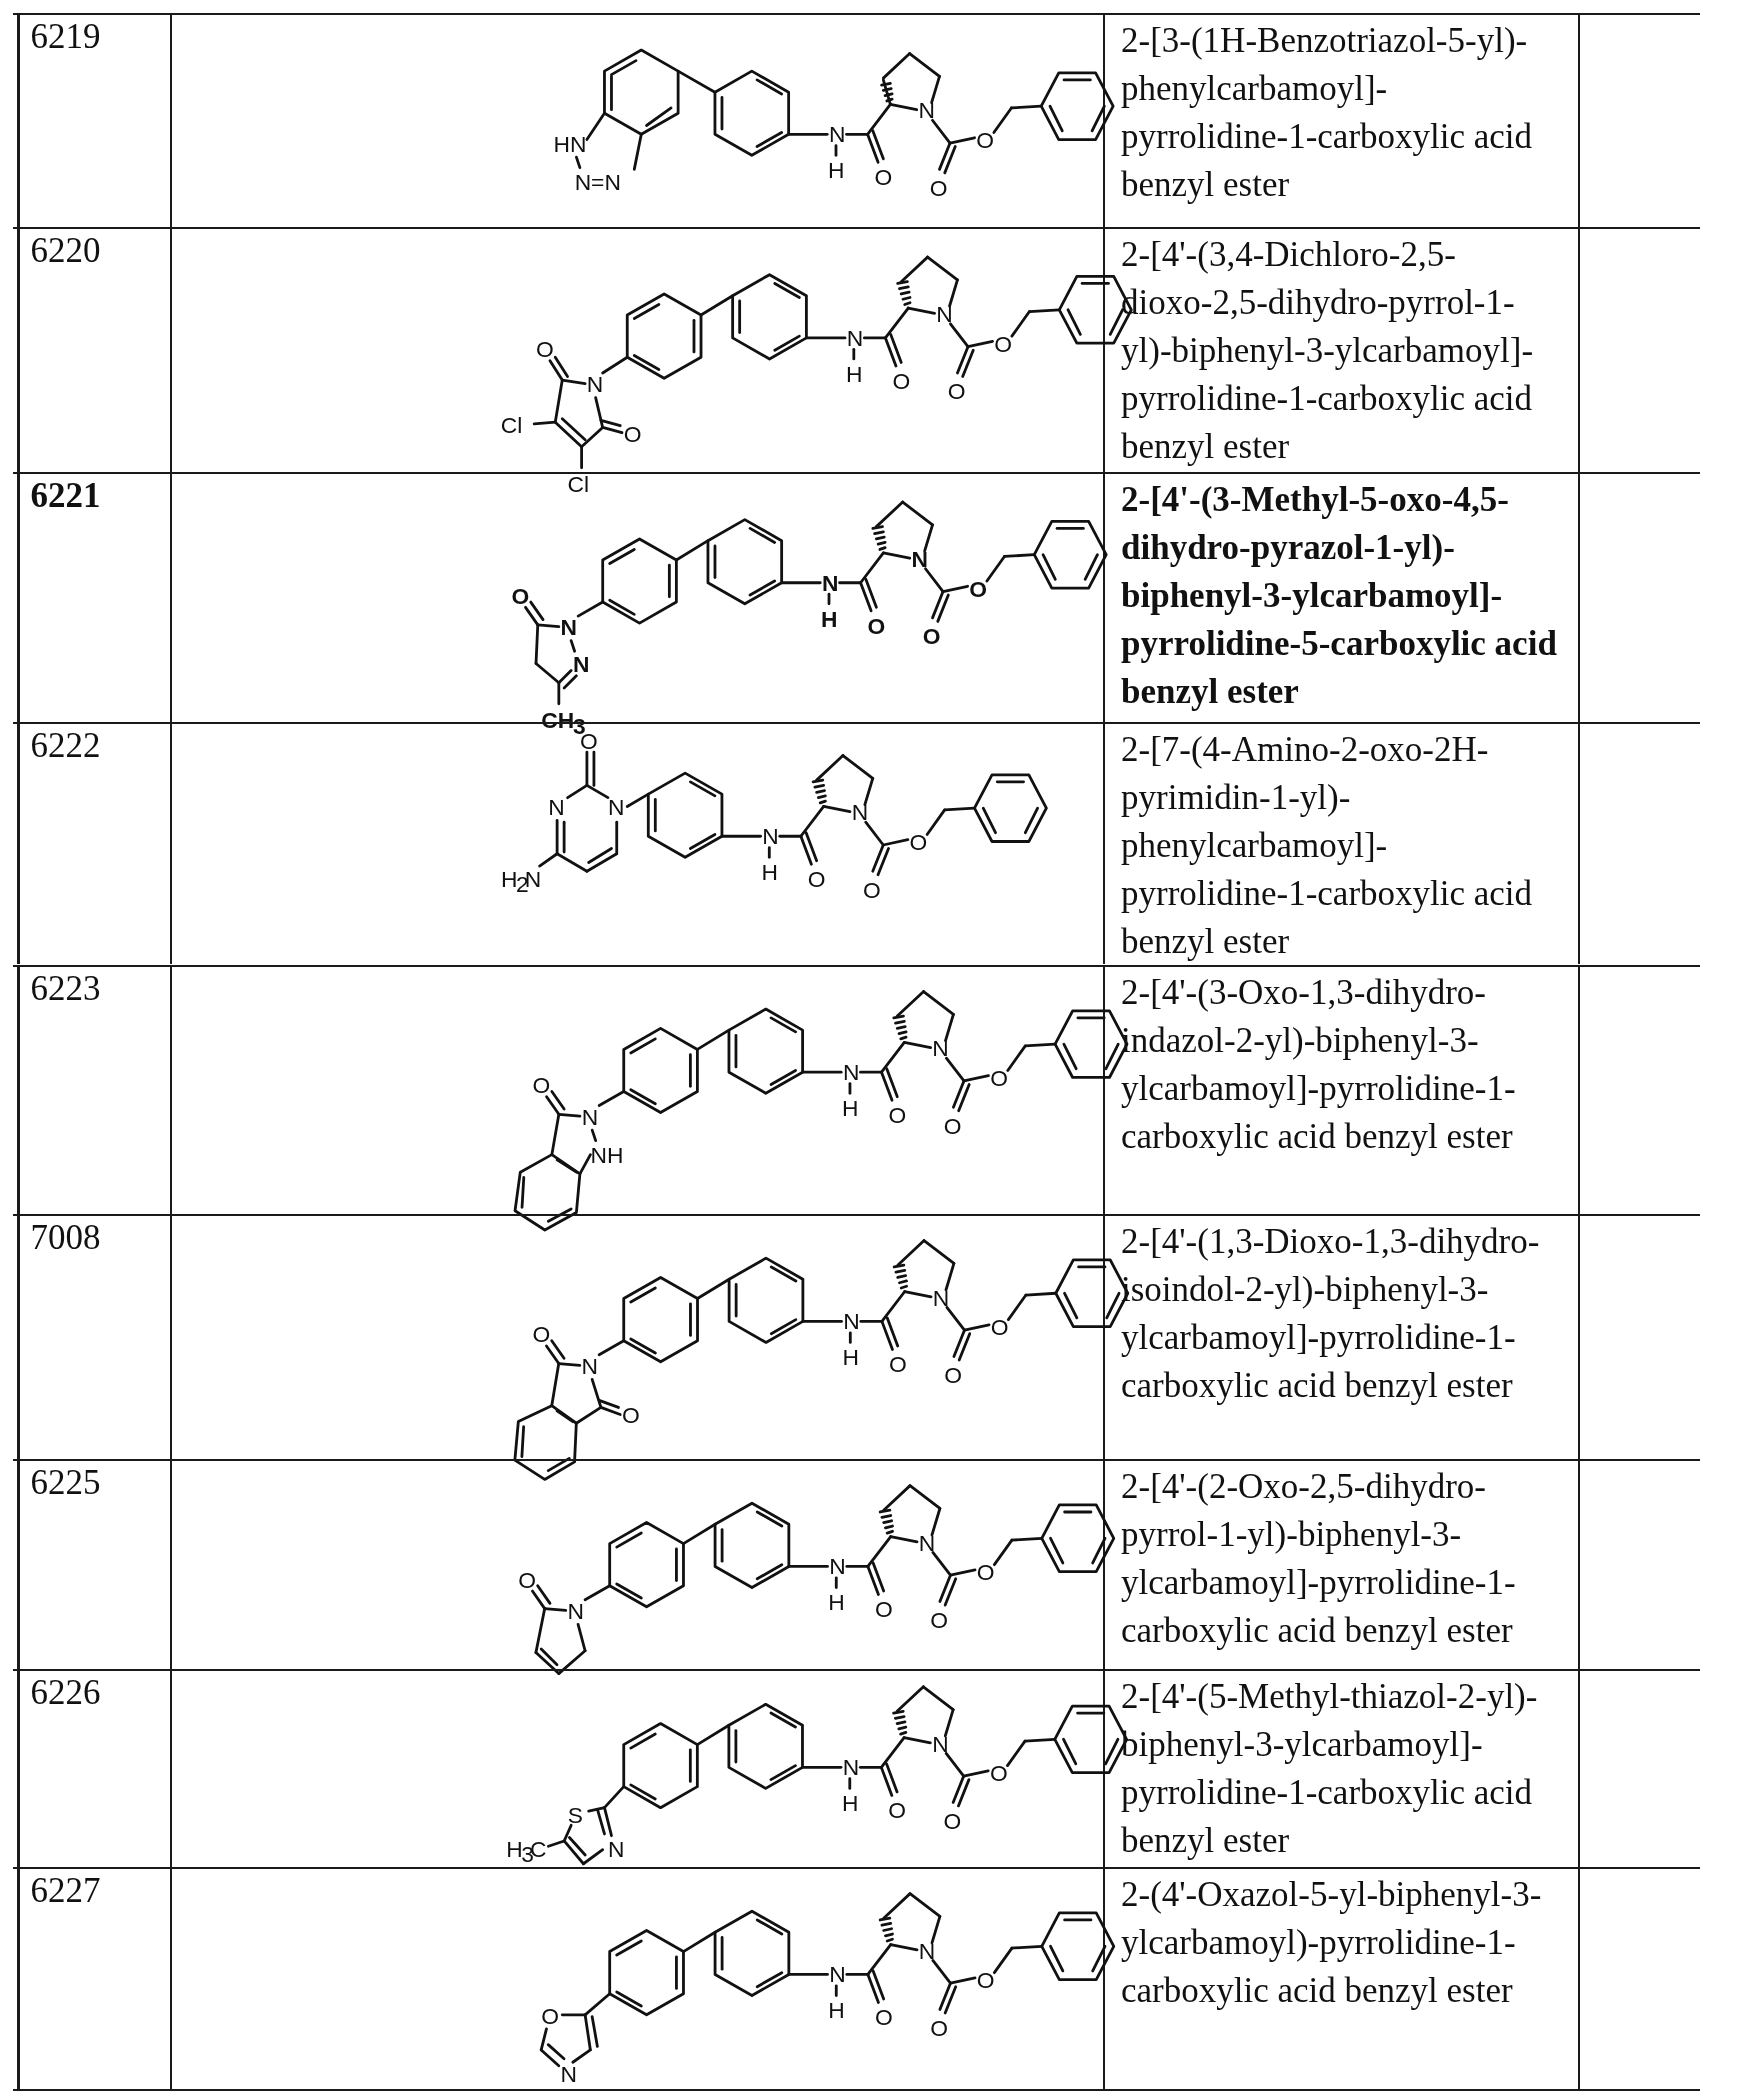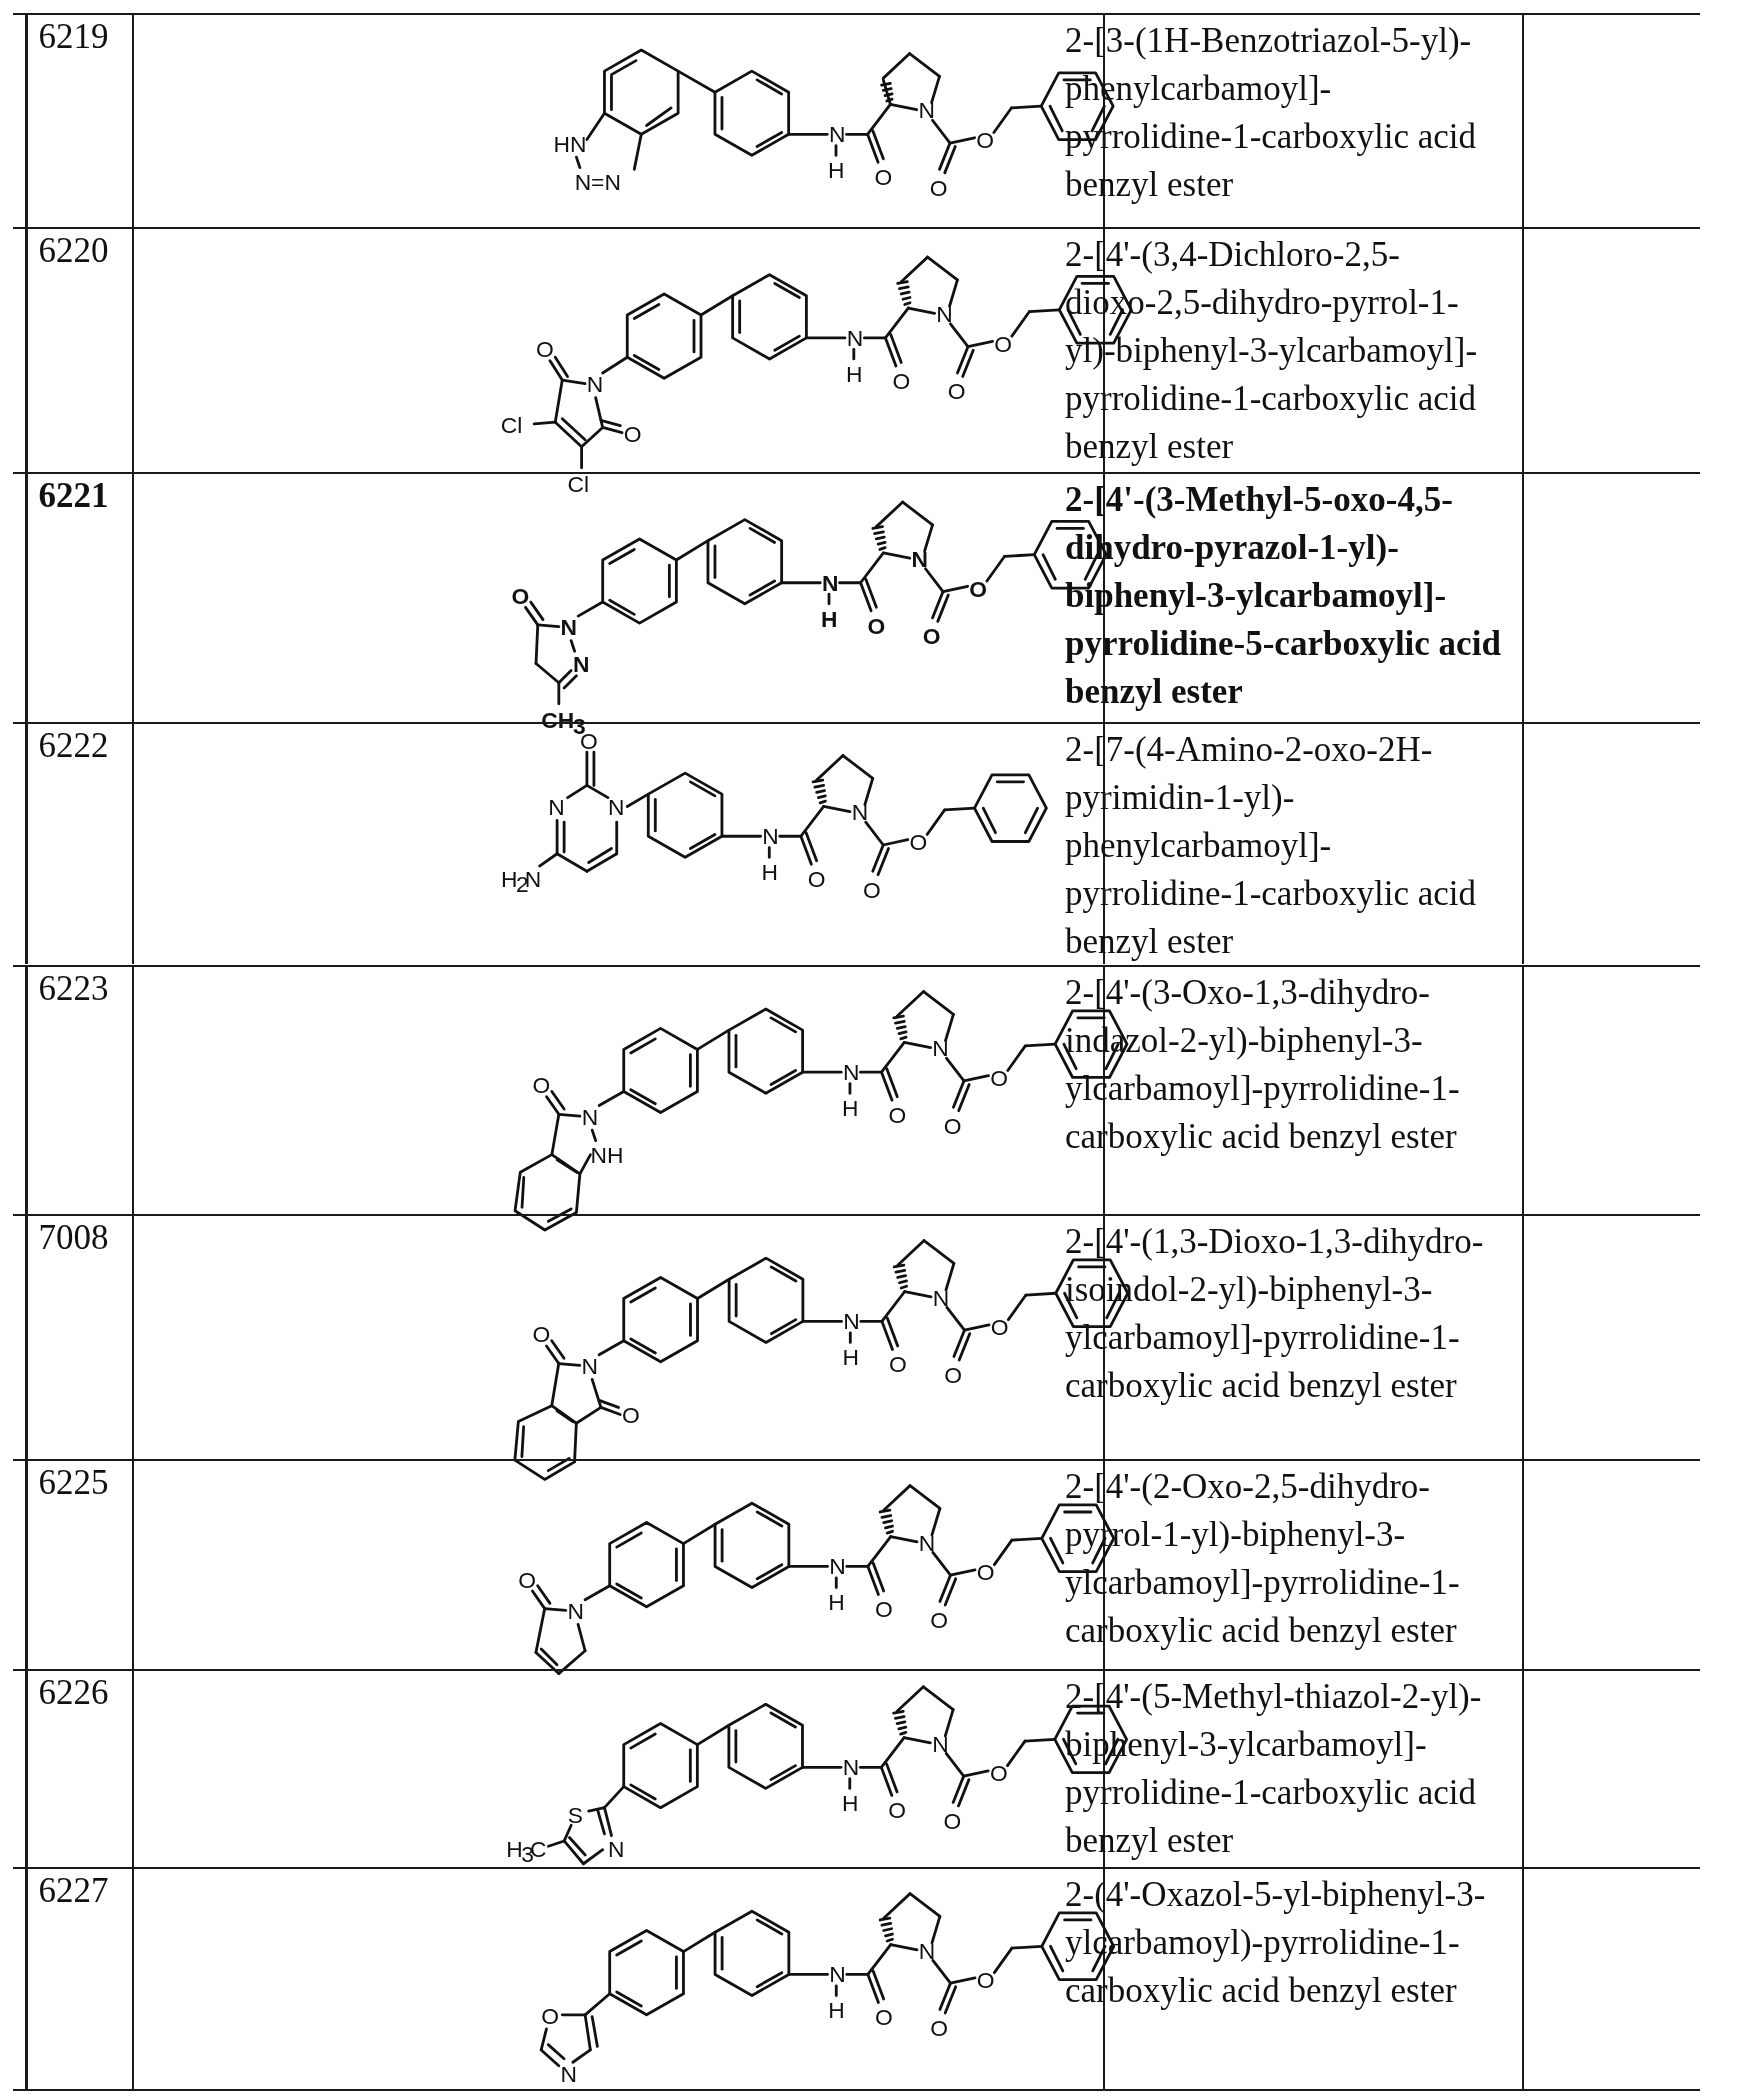--- a/index.html
+++ b/index.html
@@ -1,23 +1,23 @@
 <!DOCTYPE html>
 <html style="font-size:14px"><head>
 <meta charset="utf-8">
 <style>
   html, body { margin: 0; padding: 0; background: #ffffff; }
   body { width: 1743px; height: 2098px; position: relative; overflow: hidden; font-family: "Liberation Serif", "DejaVu Serif", serif; color: #111; }
   .tbl { position: absolute; left: 13px; top: 13px; width: 1687px; height: 2078px; }
   .row { position: absolute; left: 0; width: 1687px; border-top: 2.6px solid #1a1a1a; box-sizing: border-box; }
   .row.last { border-bottom: 2.6px solid #1a1a1a; }
   .cell { position: absolute; top: 0; bottom: 0; box-sizing: border-box; }
-  .c-id { left: 12px; width: 109px; border-left: 3.5px solid #1a1a1a; border-right: 2.6px solid #1a1a1a; text-align: center; }
+  .c-id { left: 4px; width: 155px; border-left: 3.5px solid #1a1a1a; border-right: 2.6px solid #1a1a1a; text-align: center; }
   .c-struct { left: 133px; width: 959px; border-right: 2.6px solid #1a1a1a; }
-  .c-name { left: 1036px; width: 475px; border-right: 2.6px solid #1a1a1a; padding-left: 32px; }
+  .c-name { left: 1092px; width: 475px; border-right: 2.6px solid #1a1a1a; padding-left: 32px; }
   .id-text { position: absolute; left: 10.5px; top: 1.8px; font-size: 35px; line-height: 40px; }
   .name-text { position: absolute; left: 16px; top: 1.8px; right: 8.8px; font-size: 35px; line-height: 48px; white-space: pre-line; }
   svg.mol { position: absolute; left: 0; top: 0; overflow: visible; }
   svg.mol line, svg.mol polyline, svg.mol polygon, svg.mol path { stroke: #111; stroke-width: 3.2; fill: none; stroke-linecap: round; stroke-linejoin: round; }
   svg.mol text { font-family: "Liberation Sans", "DejaVu Sans", sans-serif; font-size: 26px; fill: #111; stroke: none; }
 </style>
 </head>
 <body>
 
 <div class="tbl">

